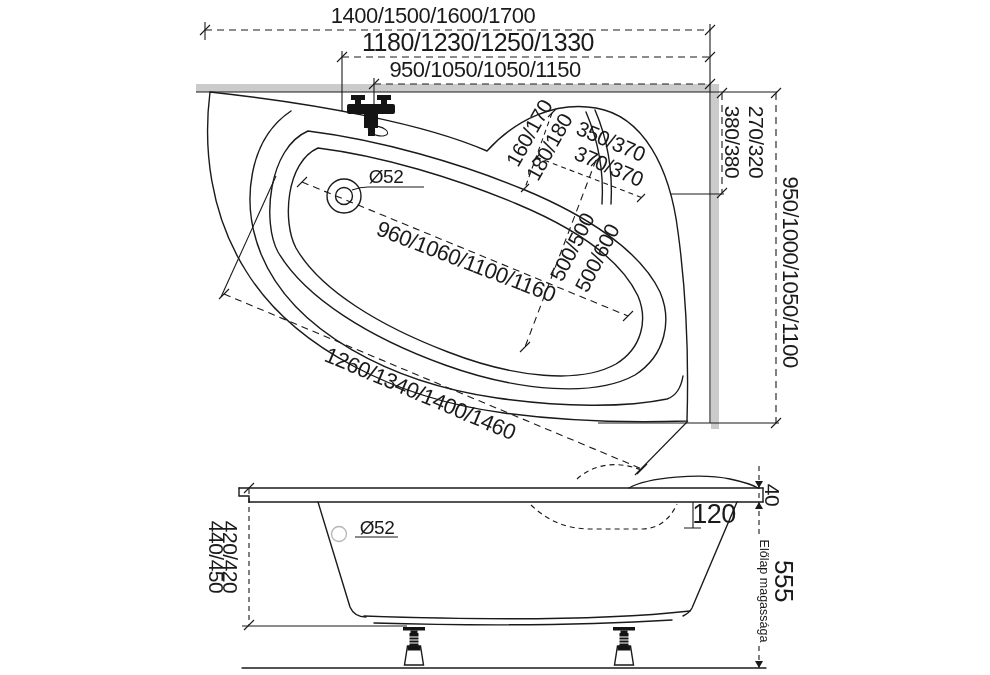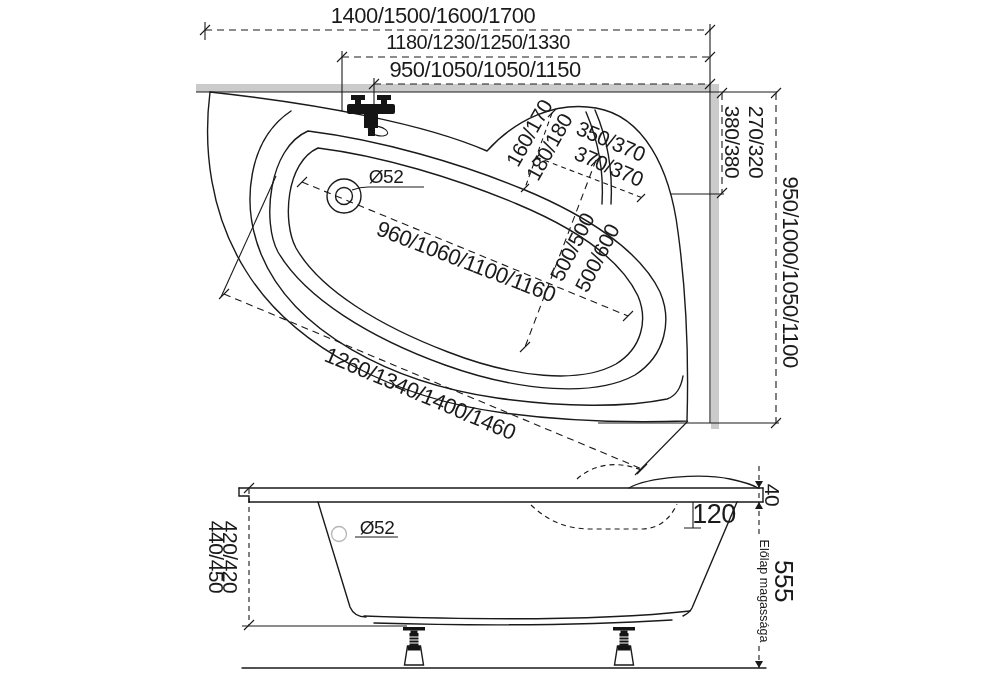--- a/index.html
+++ b/index.html
@@ -114,21 +114,21 @@
       <rect x="613" y="627" width="22" height="3.5" class="blackfill"></rect>
       <rect x="620.5" y="630.5" width="7" height="3" class="blackfill"></rect>
       <rect x="619.5" y="633" width="9" height="13" class="blackfill"></rect>
       <path d="M621,637 H633 M621,640 H633 M621,643 H633" stroke="#fff" stroke-width="1" transform="translate(-3 0)"></path>
       <path d="M614.5,665 L633.5,665 L630.5,646 L617.5,646 Z" class="whitefill"></path>
       <rect x="617.5" y="646" width="13" height="4.5" class="blackfill"></rect>
     </g>
   </svg>
 
   <div class="lbl" style="left:433px;top:16px;font-size:22px;transform:translate(-50%,-50%);">1400/1500/1600/1700</div>
-  <div class="lbl" style="left:478px;top:42px;font-size:20px;transform:translate(-50%,-50%);text-align:right;">1180/1230/1250/1330</div>
+  <div class="lbl" style="left:478px;top:42px;font-size:25px;transform:translate(-50%,-50%);text-align:right;">1180/1230/1250/1330</div>
   <div class="lbl" style="left:485px;top:70px;font-size:22px;transform:translate(-50%,-50%);text-align:center;">950/1050/1050/1150</div>
 
   <div class="lbl" style="left:756px;top:142px;font-size:21px;transform:translate(-50%,-50%) rotate(90deg);">270/320</div>
   <div class="lbl" style="left:732px;top:142px;font-size:21px;transform:translate(-50%,-50%) rotate(90deg);">380/380</div>
   <div class="lbl" style="left:790px;top:272px;font-size:22px;transform:translate(-50%,-50%) rotate(90deg);">950/1000/1050/1100</div>
 
   <div class="lbl" style="left:529px;top:133px;font-size:21px;transform:translate(-50%,-50%) rotate(-61deg);">160/170</div>
   <div class="lbl" style="left:549px;top:147px;font-size:21px;transform:translate(-50%,-50%) rotate(-61deg);">180/180</div>
   <div class="lbl" style="left:611px;top:141px;font-size:21px;transform:translate(-50%,-50%) rotate(23deg);">350/370</div>
   <div class="lbl" style="left:609px;top:166px;font-size:21px;transform:translate(-50%,-50%) rotate(23deg);">370/370</div>

